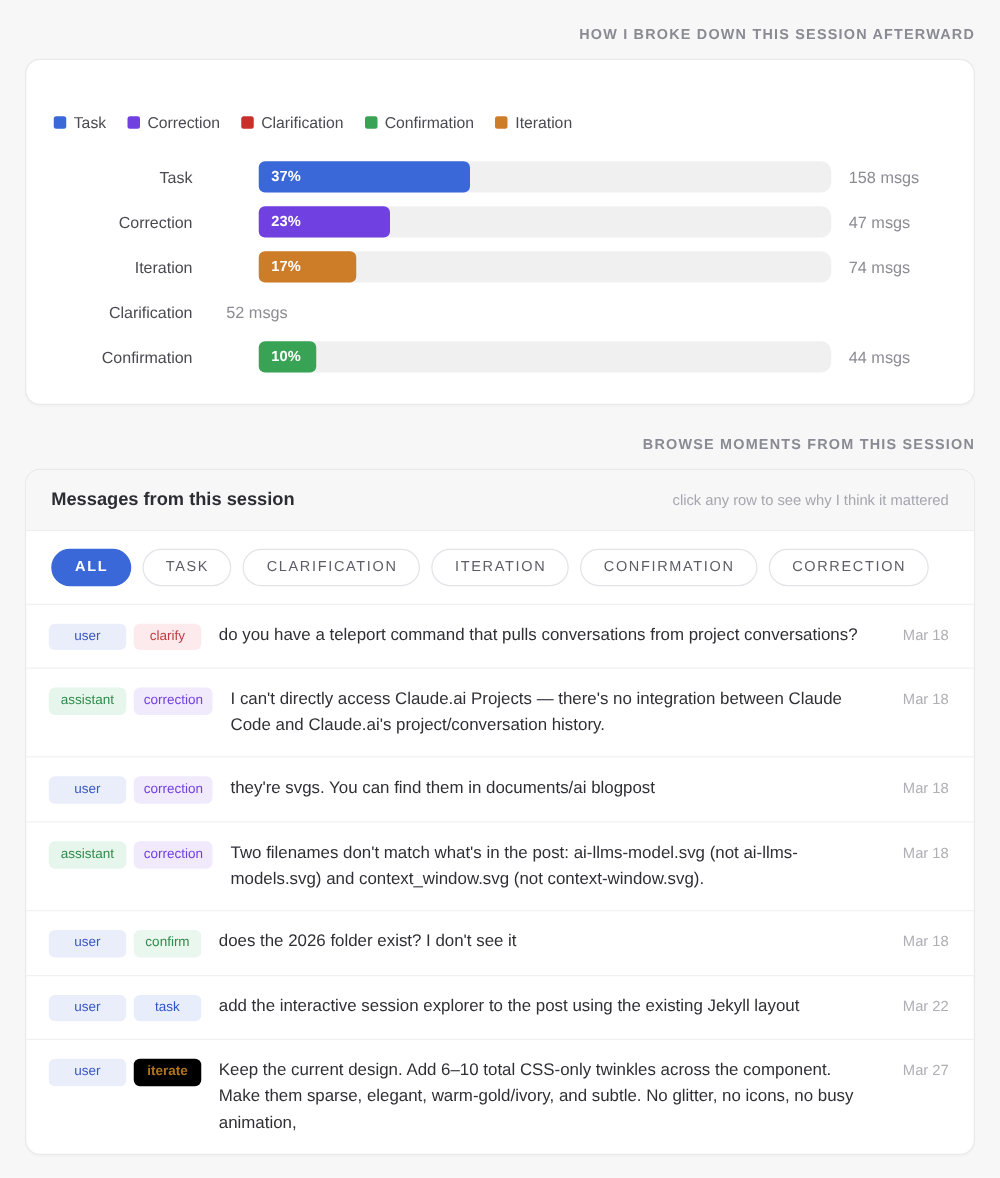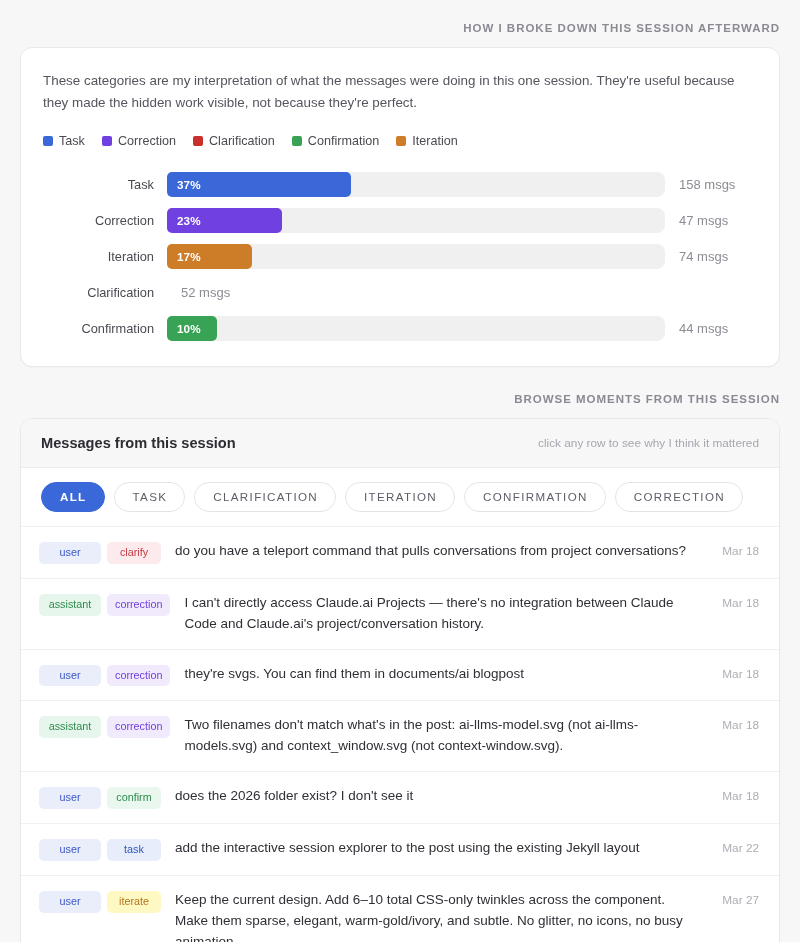--- a/index.html
+++ b/index.html
@@ -91,20 +91,21 @@
     white-space: nowrap;
     flex: none;
   }
   .bar-track {
     position: relative;
     height: 25px;
     background: #f0f0f1;
     border-radius: 8px;
     flex: 1 1 auto;
     min-width: 0;
+    margin-left: 40px;
   }
   .bar-fill {
     position: absolute;
     left: 0; top: 0; bottom: 0;
     border-radius: 5px;
     display: flex;
     align-items: center;
     padding-left: 10px;
   }
   .bar-pct {
@@ -216,21 +217,20 @@
 </style>
 </head>
 <body>
 
 <div class="page">
 
   <div class="section-label">HOW I BROKE DOWN THIS SESSION AFTERWARD</div>
 
   <div class="card breakdown">
 
-    <p class="intro">These categories are my interpretation of what the messages were doing in this one session. They're useful because they made the hidden work visible, not because they're perfect.</p>
 
     <div class="legend" id="legend">
         <div class="legend-item">
           <span class="legend-swatch" style="background: rgb(59, 104, 216);"></span>
           <span>Task</span>
         </div>
         <div class="legend-item">
           <span class="legend-swatch" style="background: rgb(112, 64, 224);"></span>
           <span>Correction</span>
         </div>
@@ -343,21 +343,21 @@
           <div class="msg-date">Mar 18</div>
         </div>
         <div class="msg-row">
           <span class="tag tag-role" style="background: rgb(234, 238, 251); color: rgb(59, 87, 196);">user</span>
           <span class="tag tag-cat" style="background: rgb(232, 237, 251); color: rgb(47, 86, 196);">task</span>
           <div class="msg-text">add the interactive session explorer to the post using the existing Jekyll layout</div>
           <div class="msg-date">Mar 22</div>
         </div>
         <div class="msg-row">
           <span class="tag tag-role" style="background: rgb(234, 238, 251); color: rgb(59, 87, 196);">user</span>
-          <span class="tag tag-cat" style="background: #fef9c3; color: rgb(178, 116, 29);">iterate</span>
+          <span class="tag tag-cat" style="background: #000000; color: rgb(178, 116, 29); font-weight: bold;">iterate</span>
           <div class="msg-text">Keep the current design. Add 6–10 total CSS-only twinkles across the component. Make them sparse, elegant, warm-gold/ivory, and subtle. No glitter, no icons, no busy animation,</div>
           <div class="msg-date">Mar 27</div>
         </div>
       </div>
 
   </div>
 
 </div>
 
 </body></html>

